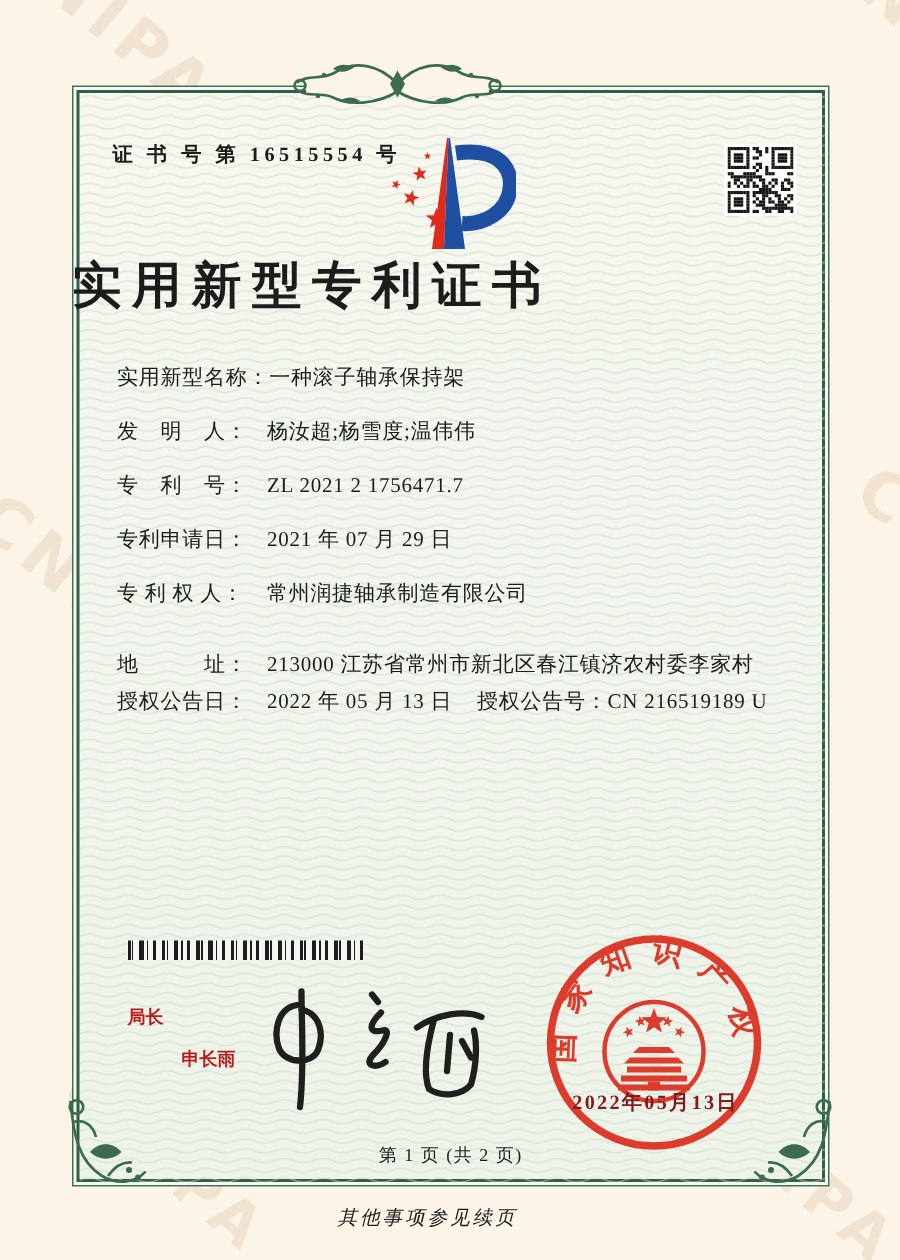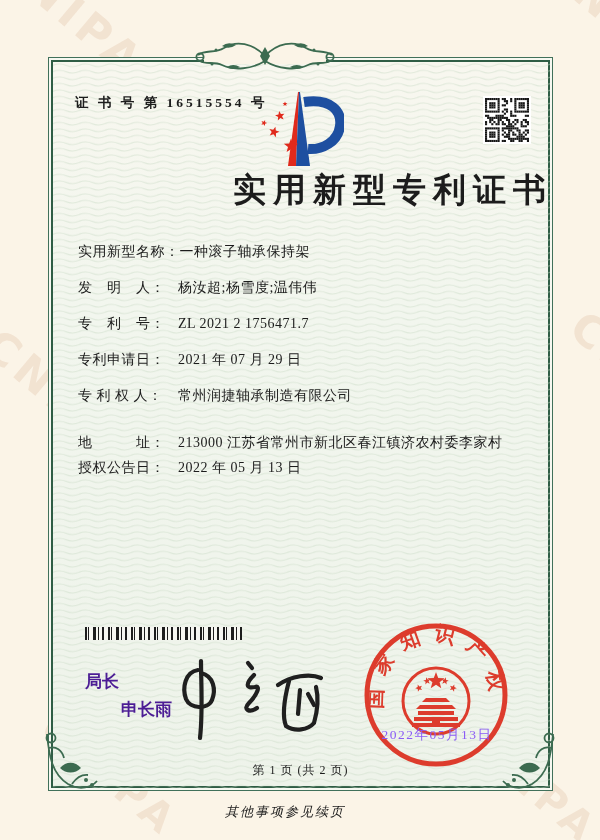--- a/index.html
+++ b/index.html
@@ -38,21 +38,21 @@
   .content { position:absolute; left:0; top:0; width:600px; height:840px; }
 
   .cert-no {
     position:absolute; left:75px; top:94px;
     font-size:13.5px; font-weight:600; letter-spacing:3px;
   }
   .logo { position:absolute; left:252px; top:90px; }
   .qr { position:absolute; left:483px; top:96px; width:48px; height:48px; background:#fff; padding:2px; }
   .title {
     position:absolute; left:48px; top:168px; width:505px;
-    text-align:right; font-size:33px; font-weight:bold; letter-spacing:7px;
+    text-align:left; font-size:33px; font-weight:bold; letter-spacing:7px;
   }
   .fields { position:absolute; left:78px; top:0; width:450px; }
   .frow { position:absolute; left:0; font-size:14px; letter-spacing:0.5px; white-space:nowrap; }
   .frow .lbl { display:inline-block; min-width:100px; white-space:pre; }
   .r1{top:243px} .r2{top:279px} .r3{top:315px} .r4{top:351px}
   .r5{top:387px} .r6{top:434px} .r7{top:459px}
   .grant-no { position:absolute; left:240px; top:0; white-space:nowrap; }
 
   .paras {
     position:absolute; left:78px; top:487px; width:449px;
@@ -63,28 +63,28 @@
   .paras p { text-indent:2em; }
 
   .barcode {
     position:absolute; left:85px; top:627px; width:157px; height:13px;
     background:repeating-linear-gradient(90deg,
       #1d1d1d 0 2px, #f6f6f1 2px 3px, #1d1d1d 3px 4px, #f6f6f1 4px 8px,
       #1d1d1d 8px 11px, #f6f6f1 11px 13px, #1d1d1d 13px 14px, #f6f6f1 14px 17px,
       #1d1d1d 17px 19px, #f6f6f1 19px 23px);
   }
   .signer { position:absolute; left:85px; font-family:Liberation Sans, sans-serif;
-            font-size:17px; font-weight:600; color:#4c1d95; }
+            font-size:12px; font-weight:600; color:#b91c1c; }
   .signer.t { top:670px; } .signer.n { top:698px;margin-left:36px; }
   .signature { position:absolute; left:168px; top:650px; }
 
   .seal { position:absolute; left:362px; top:621px; width:148px; height:148px; opacity:0.93; }
   .seal-date {
     position:absolute; left:366px; top:726px; width:142px; text-align:center;
-    font-size:13.5px; font-weight:400; letter-spacing:1.5px; color:#8b5cf6; z-index:5;
+    font-size:13.5px; font-weight:700; letter-spacing:1.5px; color:#7f1d1d; z-index:5;
   }
   .page-num {
     position:absolute; left:48px; top:762px; width:505px; text-align:center;
     font-size:12px; letter-spacing:1px;
   }
   .cont-note {
     position:absolute; left:0; top:803px; width:570px; text-align:center;
     font-size:13px; font-family:"DejaVu Serif",serif; font-style:italic; letter-spacing:2px;
   }
   .ornament-top { position:absolute; left:190px; top:36px; z-index:3; }
@@ -421,20 +421,21 @@
       <span class="lbl">专利申请日：</span><span>2021 年 07 月 29 日</span>
     </div>
     <div class="frow r5">
       <span class="lbl">专 利 权 人：</span><span>常州润捷轴承制造有限公司</span>
     </div>
     <div class="frow r6">
       <span class="lbl">地　　　址：</span><span>213000 江苏省常州市新北区春江镇济农村委李家村</span>
     </div>
     <div class="frow r7">
       <span class="lbl">授权公告日：</span><span>2022 年 05 月 13 日</span>
+      <span class="grant-no"><span>授权公告号：</span><span>CN 216519189 U</span></span>
     </div>
   </div>
 
 
   <div class="barcode"></div>
 
   <div class="signer t">局长</div>
   <div class="signer n">申长雨</div>
 
   <svg class="signature" width="160" height="95" viewBox="0 0 160 95">

